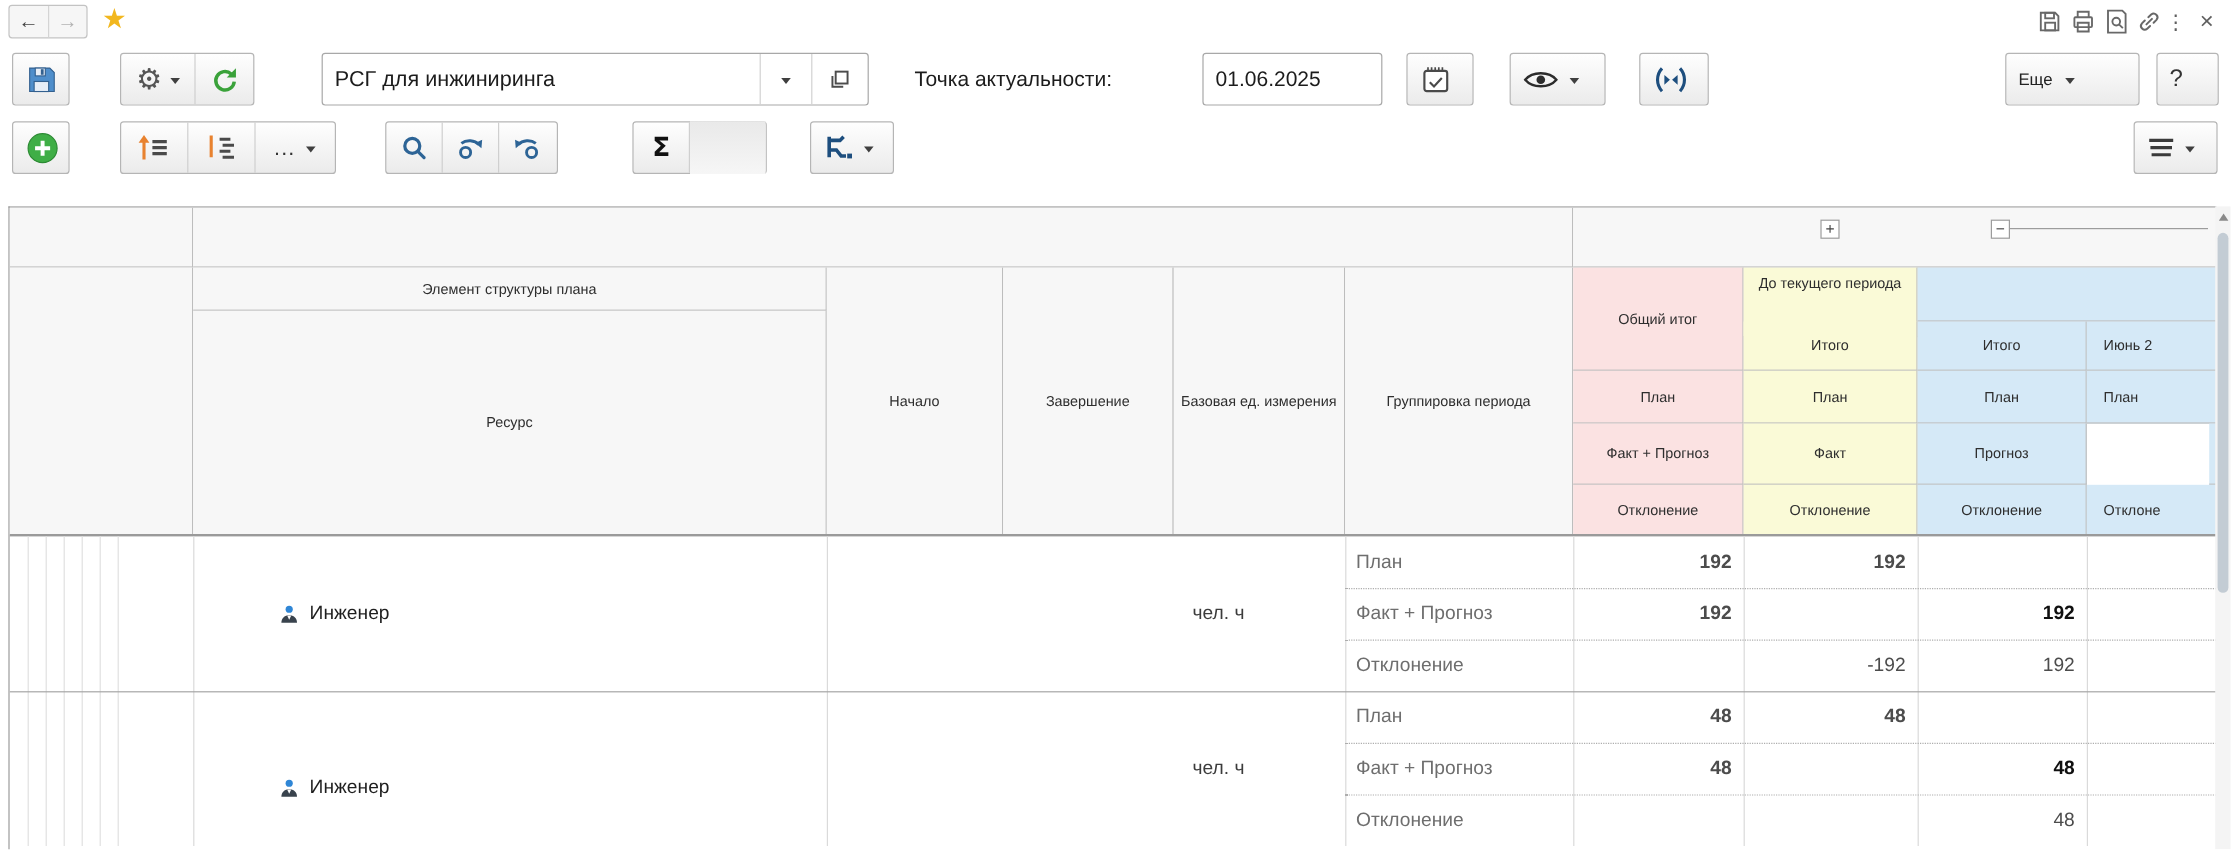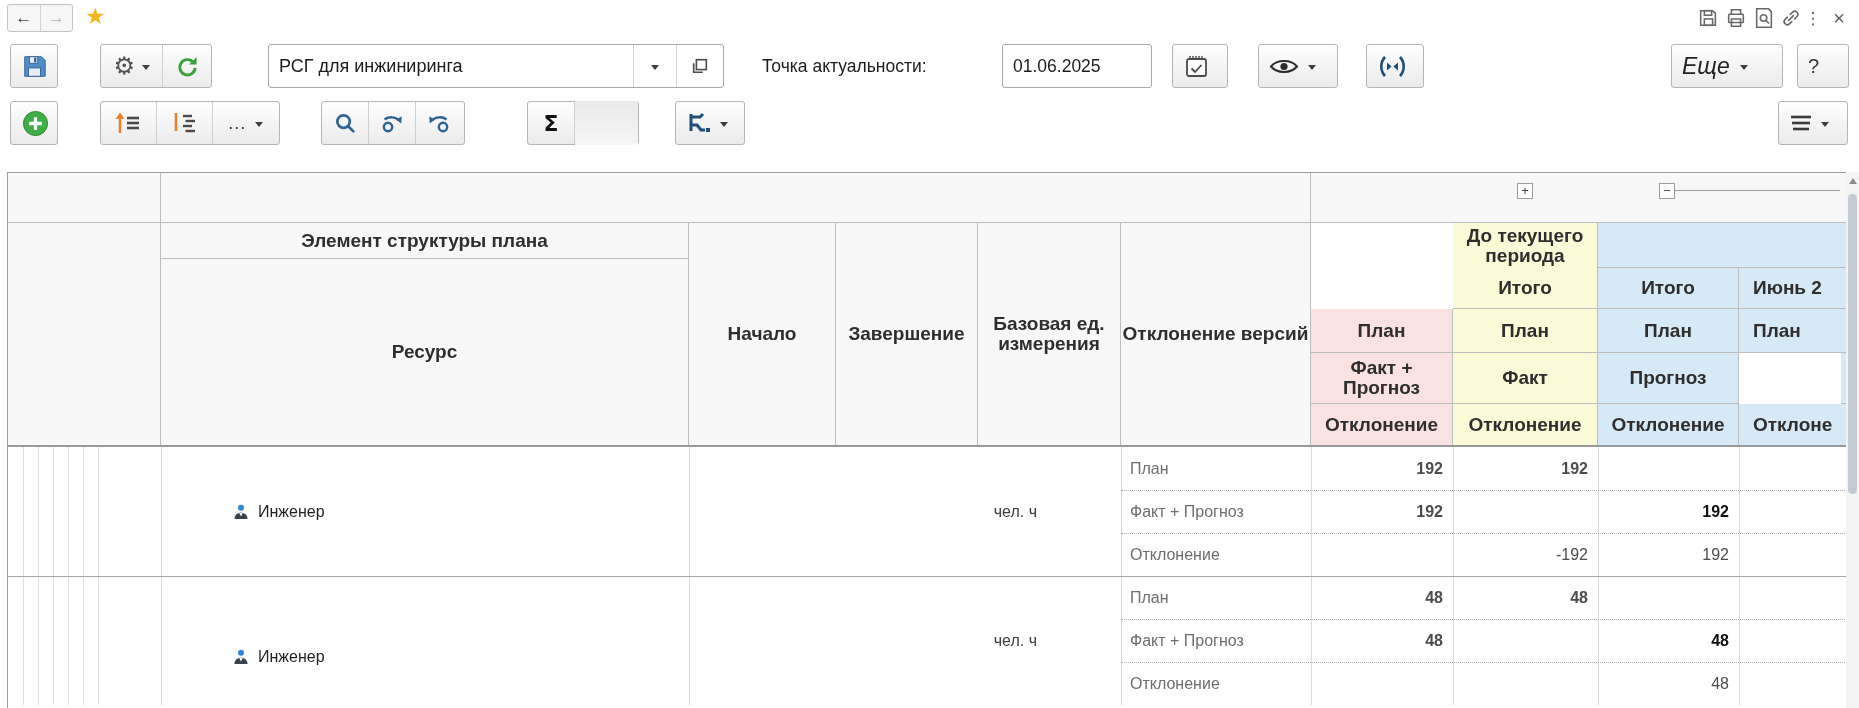--- a/index.html
+++ b/index.html
@@ -29,21 +29,21 @@
   .wtitle{position:absolute;left:113px;top:8px;font-size:16px;color:#111;}
   .wicon{position:absolute;top:6px;width:24px;height:24px;display:flex;
         align-items:center;justify-content:center;color:#5f5f5f;}
 
   
   .tbl{position:absolute;left:7px;top:172px;width:1839px;height:536px;overflow:hidden;
        background:#fff;border-top:1px solid #9c9c9c;border-left:1px solid #9c9c9c;box-sizing:content-box;}
   .hc{position:absolute;box-sizing:border-box;background:#f7f7f7;
       border-right:1px solid #bdbdbd;border-bottom:1px solid #bdbdbd;
       display:flex;align-items:center;justify-content:center;text-align:center;
-      font-size:19px;color:#2e2e2e;line-height:20px;overflow:hidden;font-weight:bold;}
+      font-size:12px;color:#2e2e2e;line-height:20px;overflow:hidden;}
   .pk{background:#fbe2e2;} .yl{background:#fafad7;} .bl{background:#d5e9f7;}
   .jn{justify-content:flex-start;text-align:left;padding-left:14px;border-right:none;}
   .divider{position:absolute;left:0;top:272px;width:1839px;height:2px;background:#9a9a9a;}
   .grpline{position:absolute;left:0;top:403px;width:1839px;border-top:1px solid #a6a6a6;}
   .dot{position:absolute;left:1113px;width:726px;border-top:1px dotted #adadad;}
   .dvl{position:absolute;top:274px;height:258px;border-left:1px solid #dadada;}
   .tvl{position:absolute;top:274px;height:258px;border-left:1px solid #e0e0e0;}
   .rcell{position:absolute;left:153px;width:528px;height:129px;display:flex;align-items:center;
          padding-left:72px;box-sizing:border-box;gap:9px;font-size:16px;color:#1f1f1f;}
   .ucell{position:absolute;left:681px;width:432px;height:129px;line-height:129px;text-align:right;
@@ -200,21 +200,21 @@
             <path d="M8 3a14 14 0 0 0 0 19"></path>
             <path d="M23 3a14 14 0 0 1 0 19"></path>
           </g>
           <path d="M10 8.4l4.6 4.1-4.6 4.1z" fill="#1d4e7e"></path>
           <path d="M21 8.4l-4.6 4.1 4.6 4.1z" fill="#1d4e7e"></path>
         </svg>
     </span>
   </div>
 
   <div class="tbtn" style="left:1671px;top:44px;width:112px;">
-    <span class="seg" style="font-size:23px;color:#222;font-style:italic;">
+    <span class="seg" style="font-size:14px;color:#222;">
       <span>Еще</span>
       <span class="cr" style="margin-left:10px;"></span>
     </span>
   </div>
   <div class="tbtn" style="left:1797px;top:44px;width:52px;">
     <span class="seg" style="font-size:20px;color:#333;">?</span>
   </div>
 
   <div class="tbtn" style="left:10px;top:101px;width:48px;">
     <span class="seg">
@@ -324,22 +324,23 @@
     <div class="pmbox" style="left:1651px;top:10px;">−</div>
     <div class="bracket" style="left:1667px;top:17px;width:165px;"></div>
 
     <div class="hc" style="left:0;top:50px;width:153px;height:223px;"></div>
 
     <div class="hc" style="left:153px;top:50px;width:528px;height:36px;">Элемент структуры плана</div>
     <div class="hc" style="left:153px;top:86px;width:528px;height:187px;">Ресурс</div>
     <div class="hc" style="left:681px;top:50px;width:147px;height:223px;">Начало</div>
     <div class="hc" style="left:970px;top:50px;width:143px;height:223px;">Базовая ед. измерения</div>
     <div class="hc" style="left:828px;top:50px;width:142px;height:223px;">Завершение</div>
-    <div class="hc" style="left:1113px;top:50px;width:190px;height:223px;">Отклонение версий</div>
-
+    <div class="hc" style="left:1113px;top:50px;width:190px;height:223px;">Группировка периода</div>
+
+    <div class="hc pk" style="left:1303px;top:50px;width:142px;height:86px;">Общий итог</div>
     <div class="hc pk" style="left:1303px;top:136px;width:142px;height:44px;">План</div>
     <div class="hc pk" style="left:1303px;top:180px;width:142px;height:51px;padding:0 22px;">Факт + Прогноз</div>
     <div class="hc pk" style="left:1303px;top:231px;width:142px;height:42px;">Отклонение</div>
 
     <div class="hc yl" style="left:1445px;top:50px;width:145px;height:58px;align-items:flex-start;padding:3px 5px 0;">До текущего периода</div>
     <div class="hc yl" style="left:1445px;top:95px;width:145px;height:41px;">Итого</div>
     <div class="hc yl" style="left:1445px;top:136px;width:145px;height:44px;">План</div>
     <div class="hc yl" style="left:1445px;top:180px;width:145px;height:51px;">Факт</div>
     <div class="hc yl" style="left:1445px;top:231px;width:145px;height:42px;">Отклонение</div>
 

